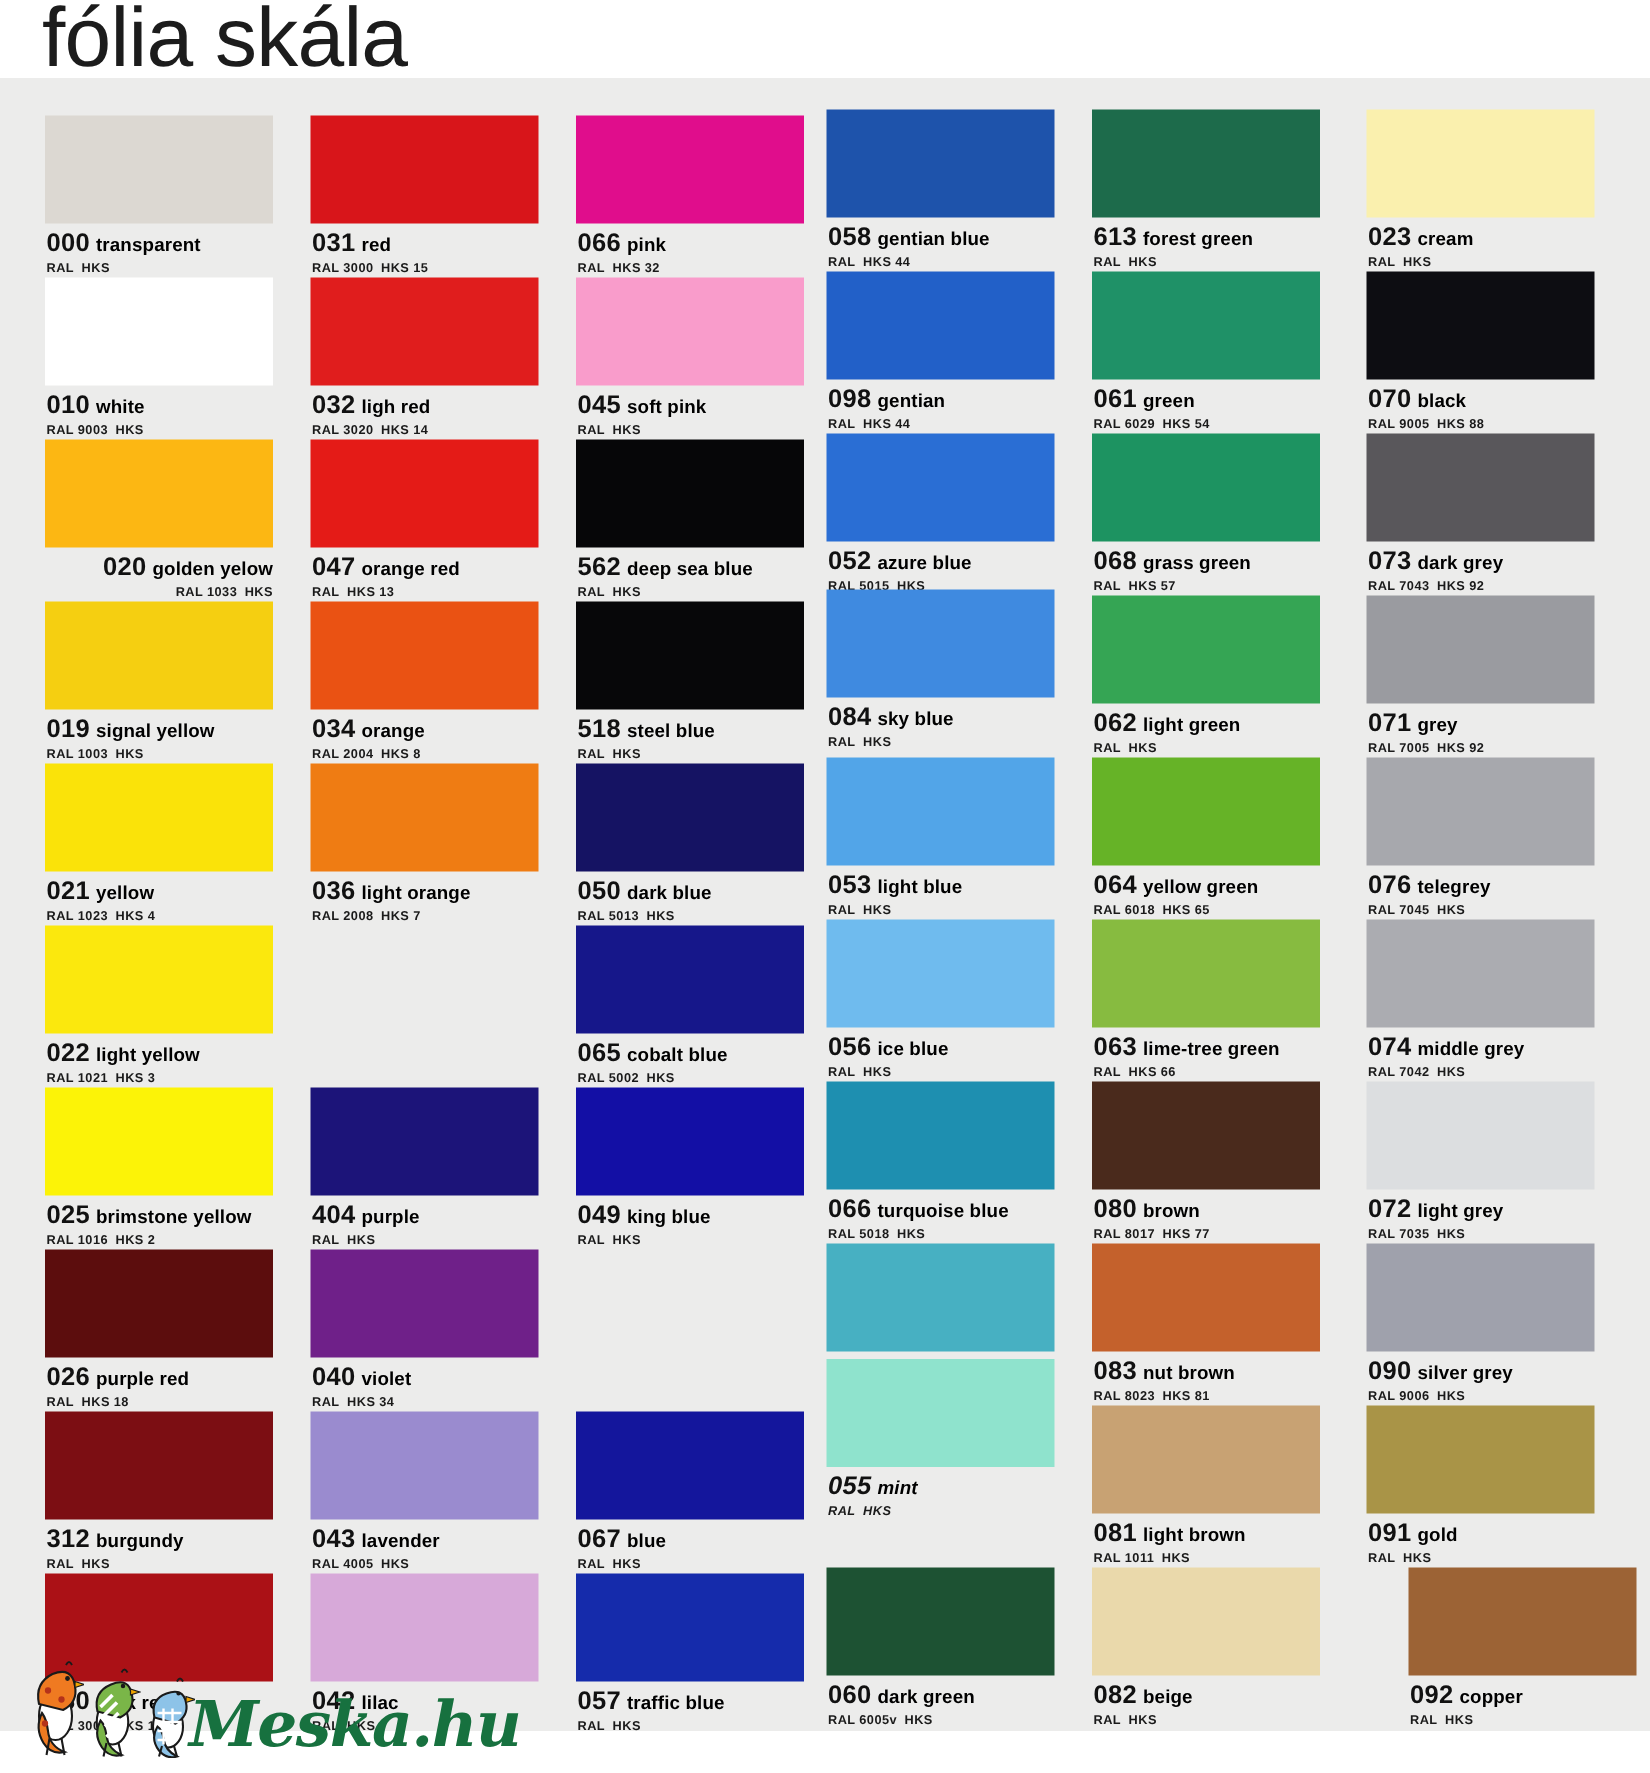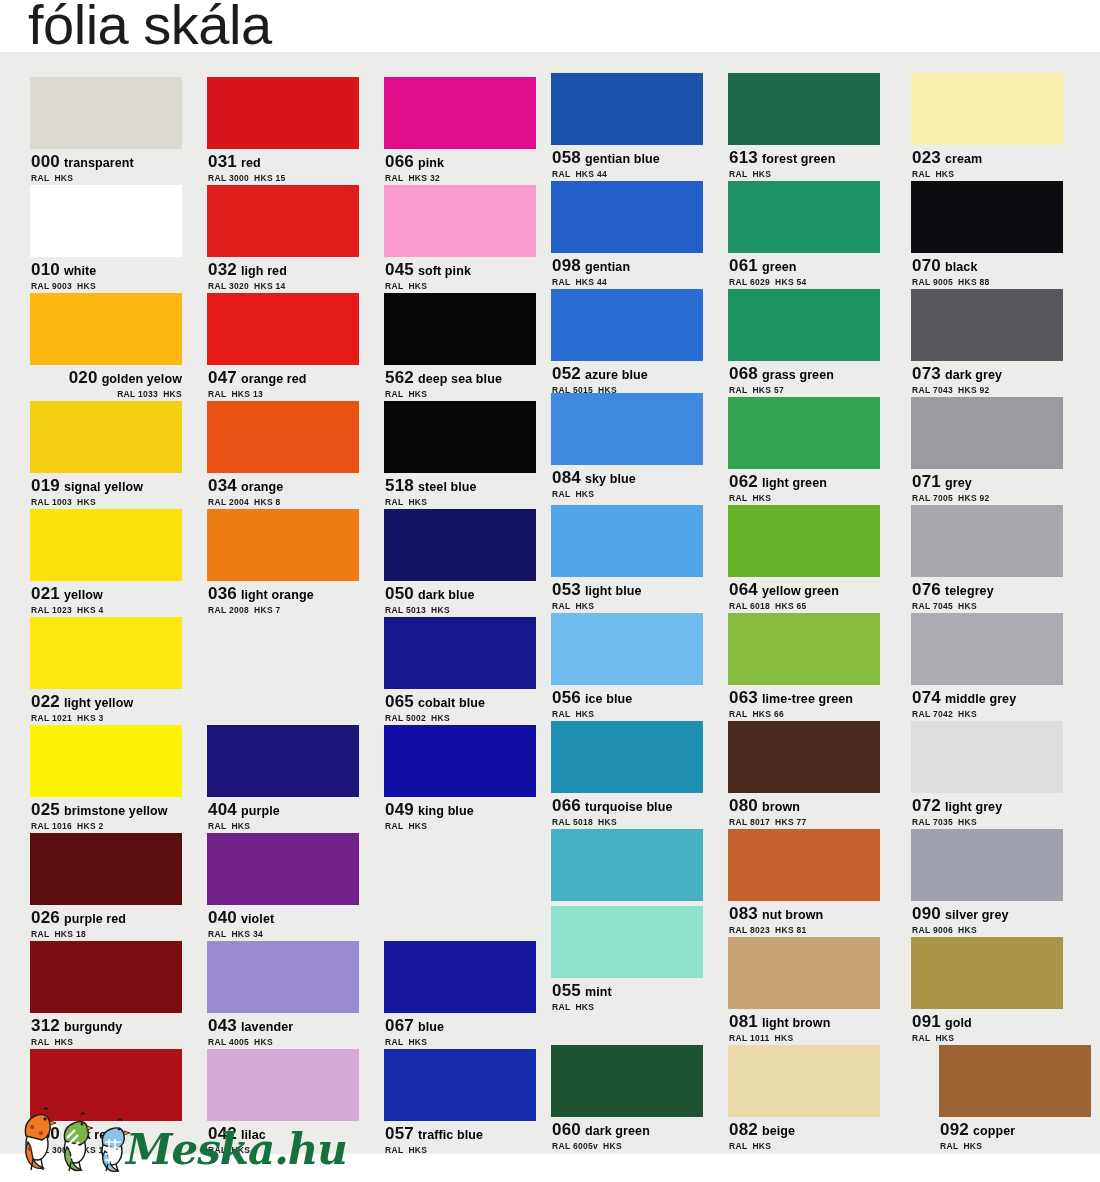--- a/index.html
+++ b/index.html
@@ -303,21 +303,21 @@
         <div class="cell" style="top: 669px;">
           <div class="sw" title="066 turquoise blue" style="background: rgb(30, 143, 176);"></div>
           <div class="lab"><span class="num">066</span><span class="nm">turquoise blue</span></div>
           <div class="codes"><span class="ral">RAL 5018</span><span class="hks">HKS</span></div>
         </div>
         <div class="cell" style="top: 777px;">
           <div class="sw" title="054 turquoise" style="background: rgb(71, 176, 194);"></div>
           <div class="lab"><span class="num">054</span><span class="nm">turquoise</span></div>
           <div class="codes"><span class="ral">RAL</span><span class="hks">HKS</span></div>
         </div>
-        <div class="cell" style="top: 854px;">
+        <div class="cell" style="top: 854px; font-style: italic;">
           <div class="sw" title="055 mint" style="background: rgb(143, 227, 205);"></div>
           <div class="lab"><span class="num">055</span><span class="nm">mint</span></div>
           <div class="codes"><span class="ral">RAL</span><span class="hks">HKS</span></div>
         </div>
         <div class="cell" style="top: 993px;">
           <div class="sw" title="060 dark green" style="background: rgb(29, 82, 51);"></div>
           <div class="lab"><span class="num">060</span><span class="nm">dark green</span></div>
           <div class="codes"><span class="ral">RAL 6005v</span><span class="hks">HKS</span></div>
         </div>
       </div>

